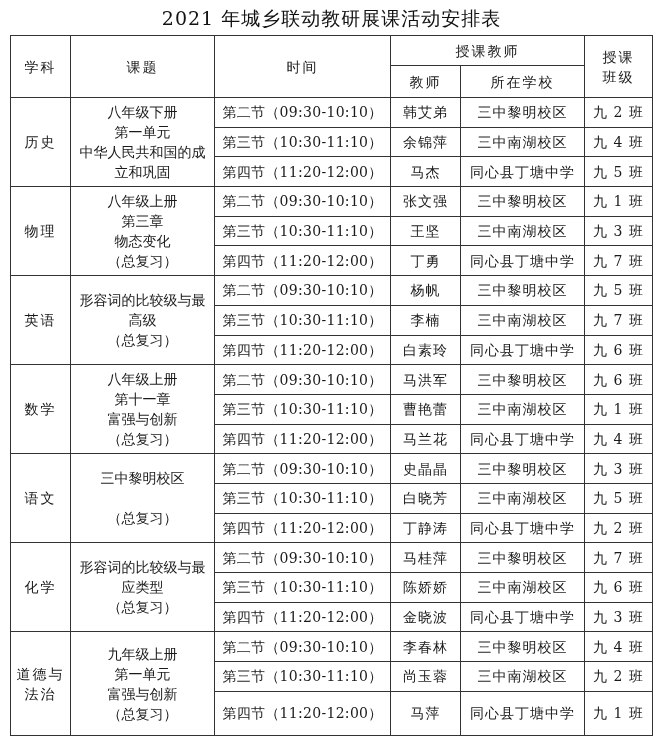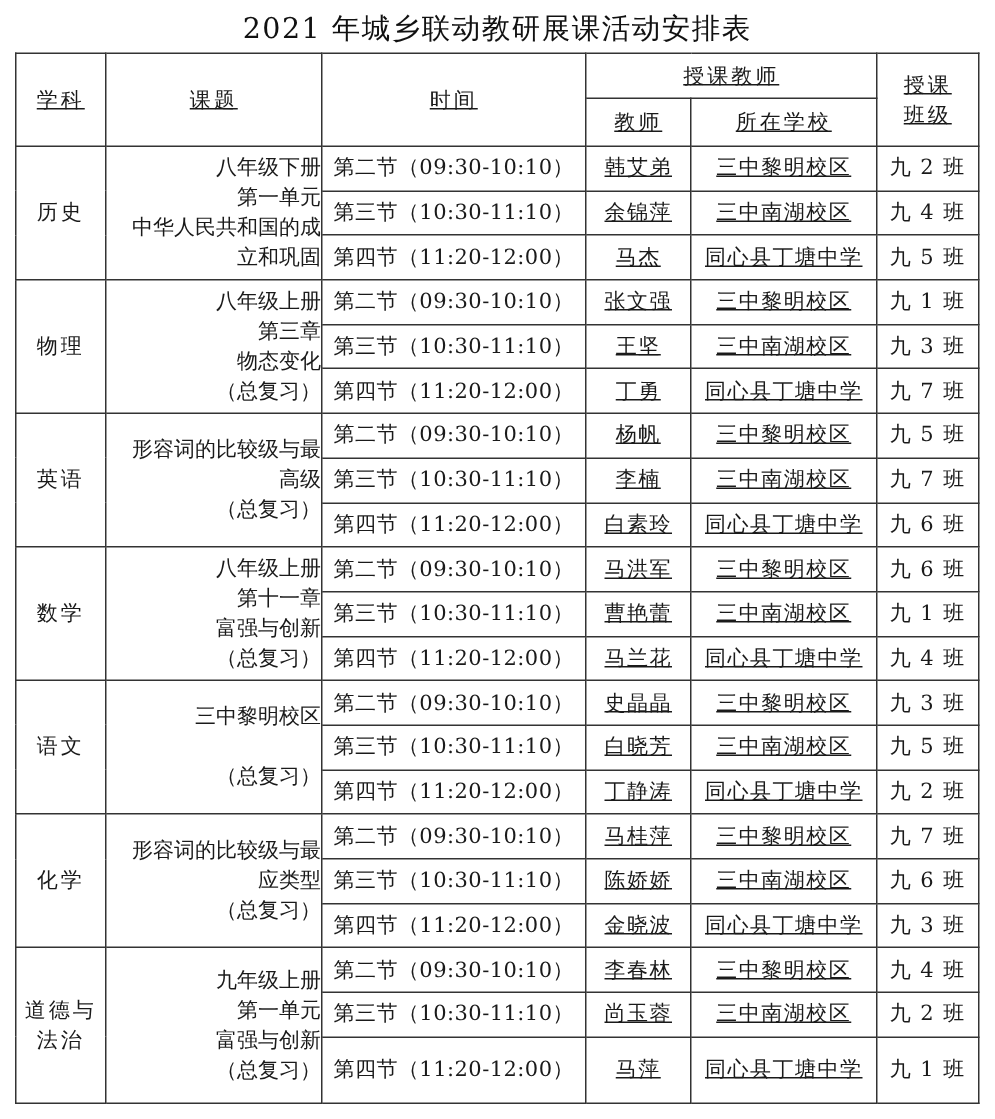--- a/index.html
+++ b/index.html
@@ -20,36 +20,36 @@
     font-size: 14px;
   }
   table.sched td, table.sched th {
     border: 1.3px solid #333;
     text-align: center;
     vertical-align: middle;
     padding: 0;
     font-weight: normal;
     line-height: 20px;
   }
-  table.sched th { letter-spacing: 2px; text-decoration: underline; }
+  table.sched th { letter-spacing: 2px; }
   .c-subj { width: 60px; }
   .c-topic { width: 144px; }
   .c-time { width: 176px; }
   .c-teacher { width: 70px; }
   .c-school { width: 124px; }
   .c-class { width: 68px; }
   tr.h1 { height: 30px; }
   tr.h2 { height: 32px; }
   tr.r { height: 29.7px; }
   tr.r.tall { height: 44px; }
   td.time { text-align: left; padding-left: 2px; white-space: nowrap; letter-spacing: 0.3px; margin-left: 21px; }
   td.topic { line-height: 20px; padding: 0 2px; }
-  td.topic div { white-space: nowrap; text-align: right; }
+  td.topic div { white-space: nowrap; }
   td.subj { letter-spacing: 2px; }
-  td.teacher, td.school { letter-spacing: 1px; text-decoration: underline; }
+  td.teacher, td.school { letter-spacing: 1px; }
   td.school { white-space: nowrap; margin-top: 36px; }
   td.cls { letter-spacing: 1px; }
 </style>
 </head>
 <body>
 
 <div class="title">2021 年城乡联动教研展课活动安排表</div>
 
 <table class="sched">
   <colgroup>

